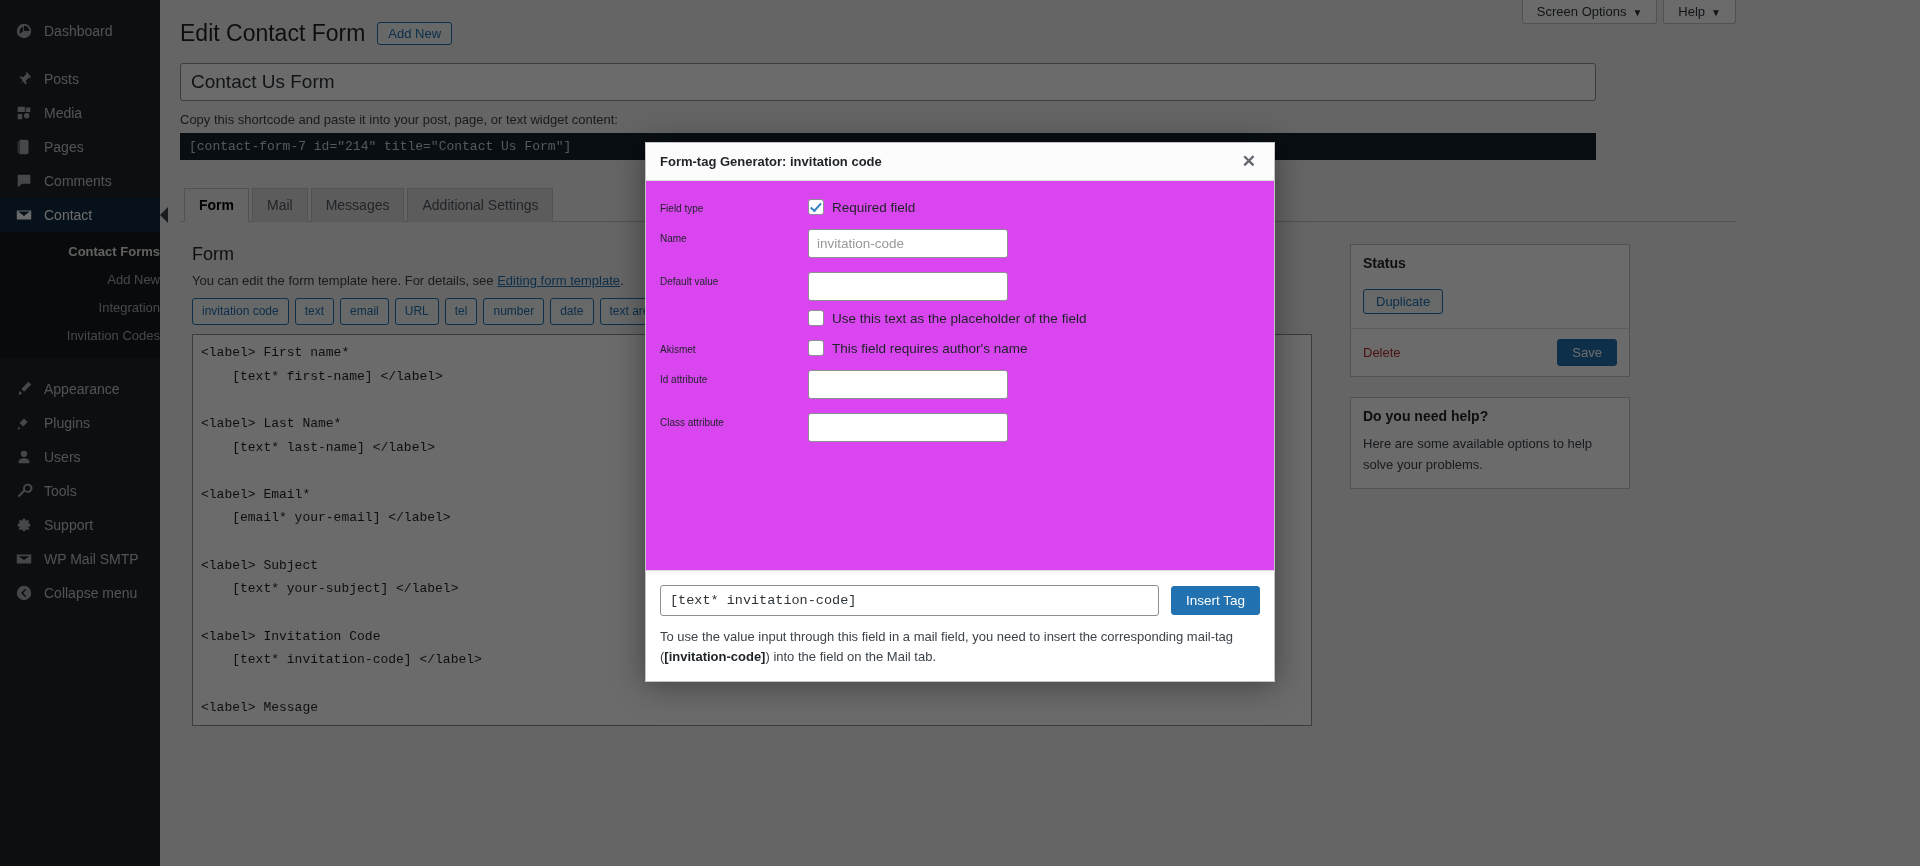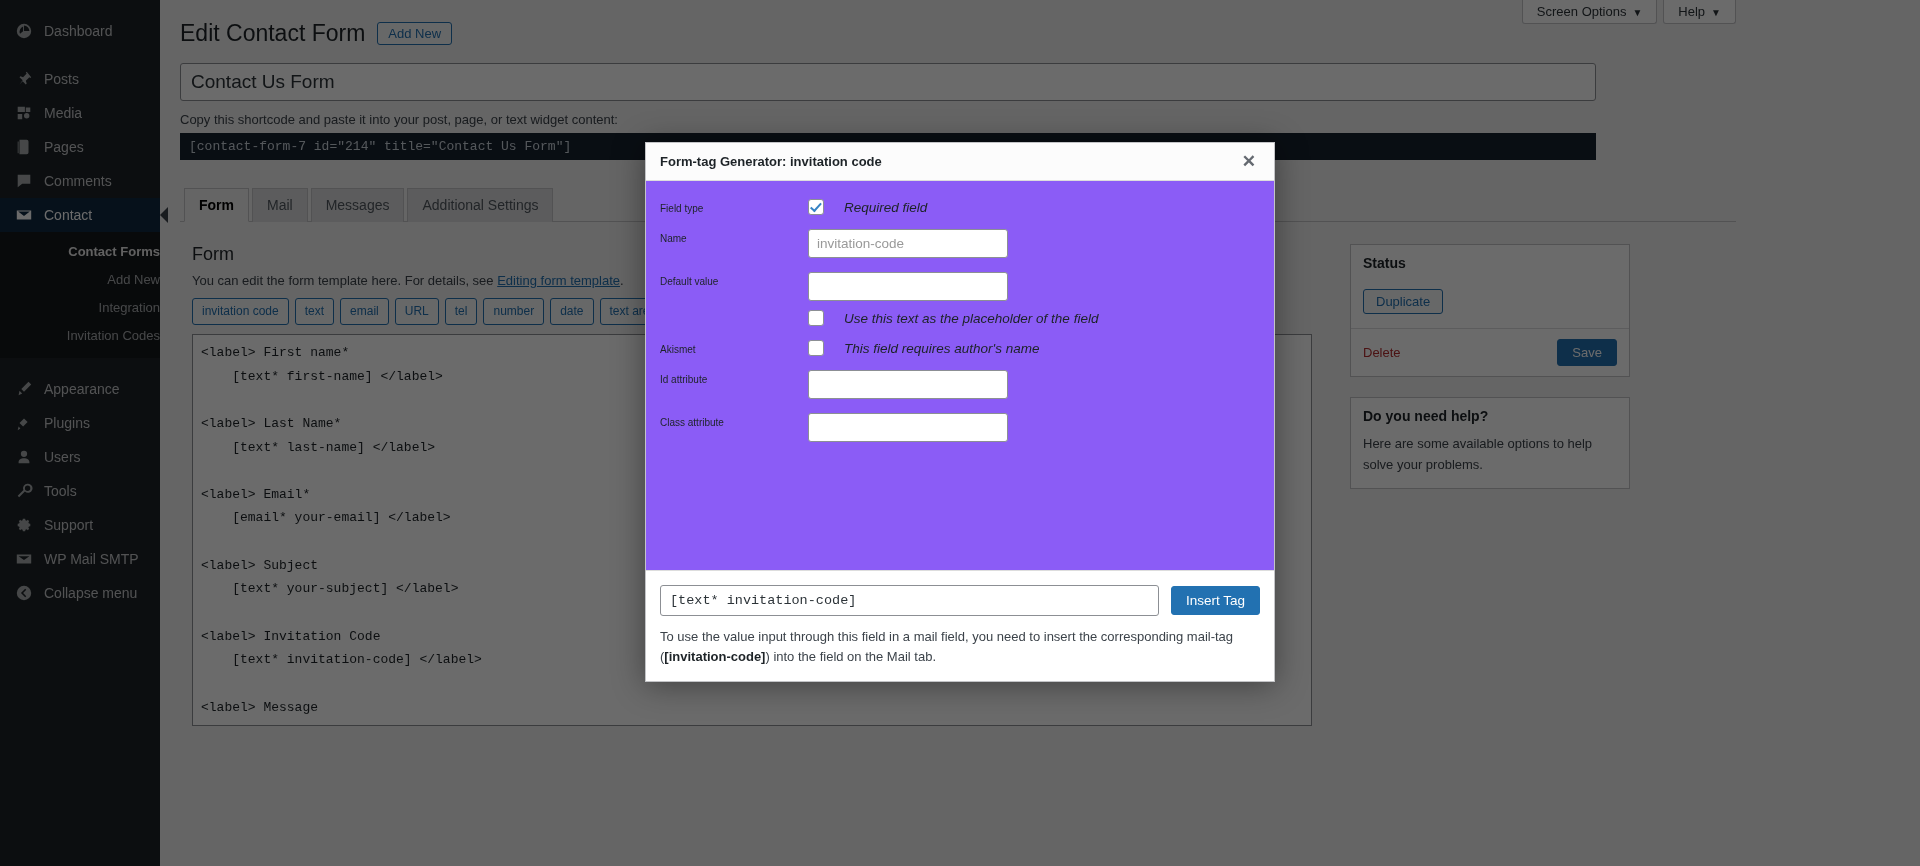--- a/index.html
+++ b/index.html
@@ -156,21 +156,21 @@
   
   #overlay {
     position: absolute; inset: 0;
     background: rgba(0,0,0,0.58);
     z-index: 50;
   }
   #modal {
     position: absolute;
     left: 645px; top: 142px;
     width: 630px; height: 540px;
-    background: #8b5cf6;
+    background: #d946ef;
     border: 1px solid #c3c4c7;
     box-shadow: 0 3px 30px rgba(0,0,0,0.4);
     z-index: 60;
     display: flex; flex-direction: column;
   }
   .modal-head {
     height: 38px; background: #fcfcfc;
     border-bottom: 1px solid #ddd;
     display: flex; align-items: center; justify-content: space-between;
     padding: 0 14px;
@@ -185,21 +185,21 @@
   .mlabel { width: 148px; font-size: 10px; color: #1d2327; padding-top: 4px; }
   .mfield { flex: 1; }
   .m-input {
     width: 200px; height: 29px;
     border: 1px solid #8c8f94; border-radius: 3px;
     padding: 3px 8px; font-size: 13.5px; color: #2c3338;
     background: #fff; outline: none;
     font-family: "Liberation Sans", sans-serif;
   }
   .m-input::placeholder { color: #999; }
-  .chk-line { display: flex; align-items: center; gap: 20px; font-style: italic; }
+  .chk-line { display: flex; align-items: center; gap: 8px; }
   .chk-line.spaced { margin-top: 9px; }
   .cbox {
     width: 16px; height: 16px; border: 1px solid #8c8f94;
     border-radius: 3px; background: #fff;
     display: inline-flex; align-items: center; justify-content: center;
     cursor: pointer; flex: none;
   }
   .cbox.checked::after {
     content: ""; width: 4px; height: 9px;
     border: solid #3582c4; border-width: 0 2px 2px 0;

